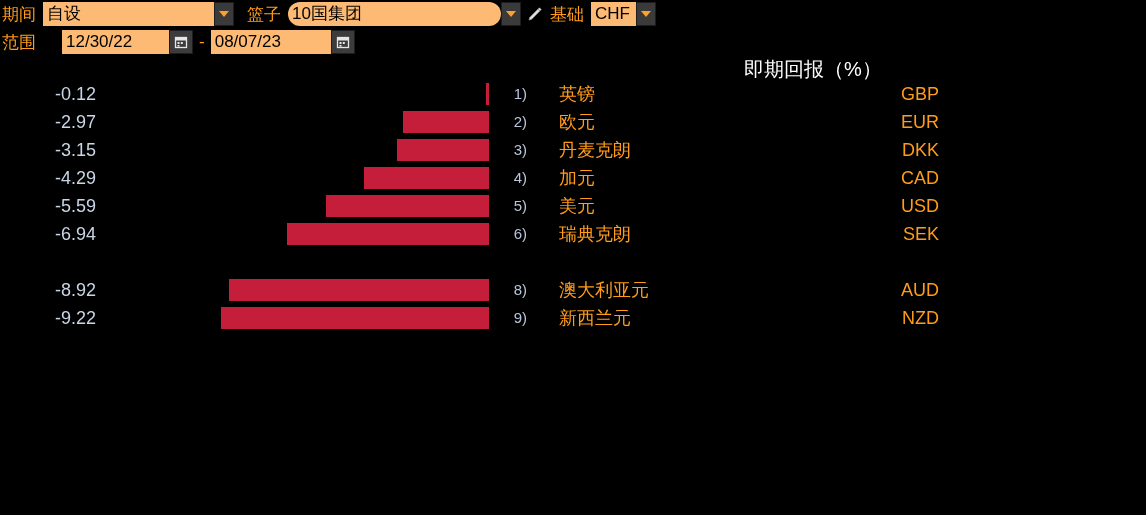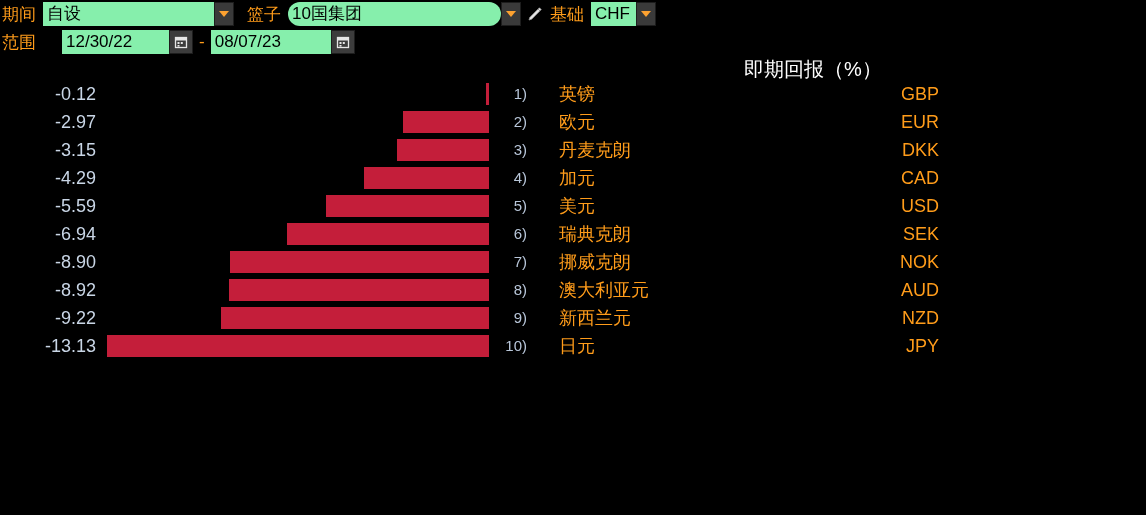--- a/index.html
+++ b/index.html
@@ -35,21 +35,21 @@
 
   .tb-label {
     color: #ff9c1a;
     font-size: 17px;
     line-height: 26px;
     white-space: nowrap;
     font-family: "DejaVu Sans", "Liberation Sans", sans-serif;
   }
 
   .field {
-    background: #86efac;
+    background: #fdba74;
     color: #000000;
     height: 24px;
     line-height: 24px;
     font-size: 17px;
     padding: 0 4px;
     box-sizing: border-box;
     white-space: nowrap;
     overflow: hidden;
     font-family: "Liberation Sans", sans-serif;
   }
@@ -266,41 +266,27 @@
       <div class="cname">美元</div>
       <div class="ticker">USD</div>
     </div>
     <div class="row" style="top: 140px;">
       <div class="val">-6.94</div>
       <div class="bar" style="width: 201.954px; left: 287.046px; background: rgb(196, 30, 58);"></div>
       <div class="rank" style="left: 497px;">6)</div>
       <div class="cname">瑞典克朗</div>
       <div class="ticker">SEK</div>
     </div>
-    <div class="row" style="top: 168px;">
-      <div class="val">-8.90</div>
-      <div class="bar" style="width: 258.99px; left: 230.01px; background: rgb(196, 30, 58);"></div>
-      <div class="rank" style="left: 497px;">7)</div>
-      <div class="cname">挪威克朗</div>
-      <div class="ticker">NOK</div>
-    </div>
     <div class="row" style="top: 196px;">
       <div class="val">-8.92</div>
       <div class="bar" style="width: 259.572px; left: 229.428px; background: rgb(196, 30, 58);"></div>
       <div class="rank" style="left: 497px;">8)</div>
       <div class="cname">澳大利亚元</div>
       <div class="ticker">AUD</div>
     </div>
     <div class="row" style="top: 224px;">
       <div class="val">-9.22</div>
       <div class="bar" style="width: 268.302px; left: 220.698px; background: rgb(196, 30, 58);"></div>
       <div class="rank" style="left: 497px;">9)</div>
       <div class="cname">新西兰元</div>
       <div class="ticker">NZD</div>
     </div>
-    <div class="row" style="top: 252px;">
-      <div class="val">-13.13</div>
-      <div class="bar" style="width: 382.083px; left: 106.917px; background: rgb(196, 30, 58);"></div>
-      <div class="rank" style="left: 497px;">10)</div>
-      <div class="cname">日元</div>
-      <div class="ticker">JPY</div>
-    </div>
   </div>
 
 </body></html>

